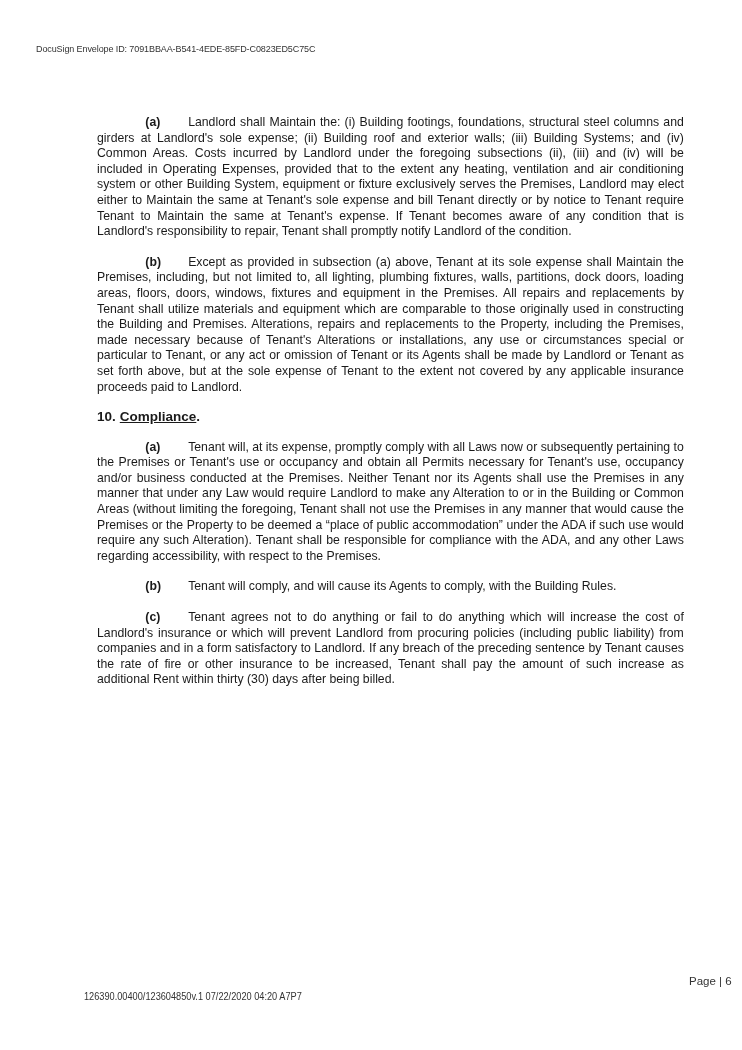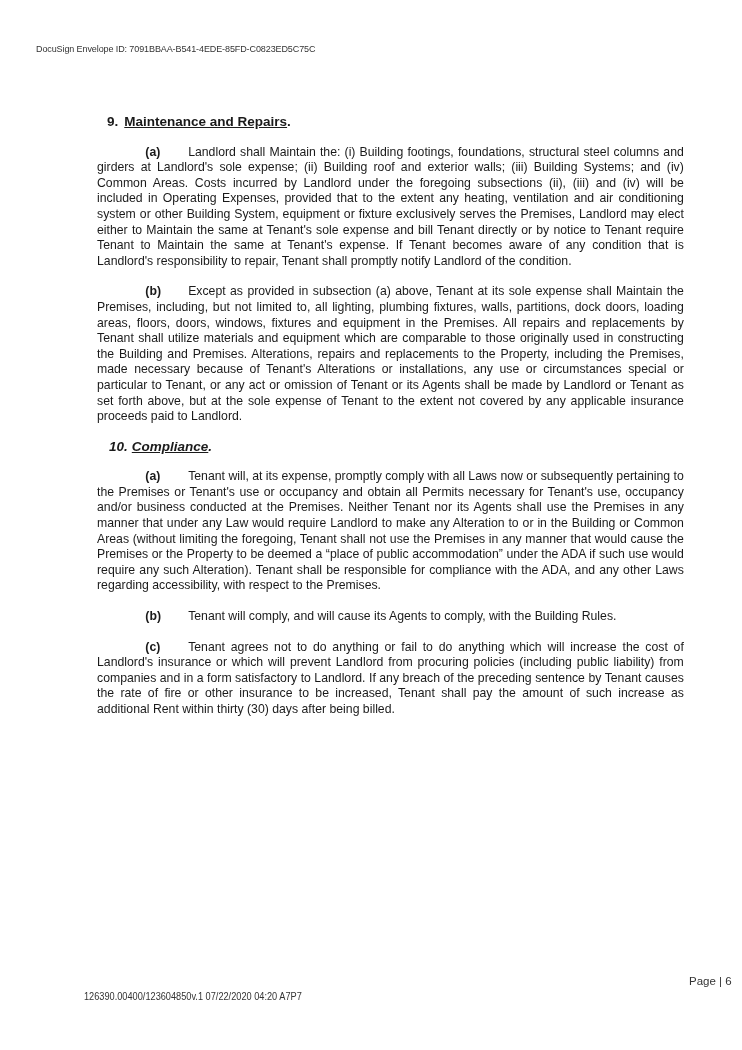--- a/index.html
+++ b/index.html
@@ -15,33 +15,30 @@
   .pageno { position: absolute; left: 656px; top: 975px; font-family: "Liberation Sans", sans-serif; font-size: 11.5px; color: #333; margin-left: 33px; }
   .docid { position: absolute; left: 84px; top: 991px; font-family: "Liberation Sans", sans-serif; font-size: 10px; color: #333; transform: scaleX(0.92); transform-origin: left top; }
 </style>
 </head>
 <body>
 
 <div class="envelope">DocuSign Envelope ID: 7091BBAA-B541-4EDE-85FD-C0823ED5C75C</div>
 
 <div class="content">
 
-  <div class="heading">
-    <span class="num">9.</span><span class="title">Maintenance and Repairs</span><span>.</span>
-  </div>
 
   <p class="para">
     <span class="label">(a)</span><span>Landlord shall Maintain the:  (i) Building footings, foundations, structural steel columns and girders at Landlord's sole expense; (ii) Building roof and exterior walls; (iii) Building Systems; and (iv)  Common Areas.  Costs incurred by Landlord under the foregoing subsections (ii), (iii) and (iv) will be included in Operating Expenses, provided that to the extent any heating, ventilation and air conditioning system or other Building System, equipment or fixture exclusively serves the Premises, Landlord may elect either to Maintain the same at Tenant's sole expense and bill Tenant directly or by notice to Tenant require Tenant to Maintain the same at Tenant's expense.  If Tenant becomes aware of any condition that is Landlord's responsibility to repair, Tenant shall promptly notify Landlord of the condition.</span>
   </p>
 
   <p class="para">
     <span class="label">(b)</span><span>Except as provided in subsection (a) above, Tenant at its sole expense shall Maintain the Premises, including, but not limited to, all lighting, plumbing fixtures, walls, partitions, dock doors, loading areas, floors, doors, windows, fixtures and equipment in the Premises.  All repairs and replacements by Tenant shall utilize materials and equipment which are comparable to those originally used in constructing the Building and Premises.  Alterations, repairs and replacements to the Property, including the Premises, made necessary because of Tenant's Alterations or installations, any use or circumstances special or particular to Tenant, or any act or omission of Tenant or its Agents shall be made by Landlord or Tenant as set forth above, but at the sole expense of Tenant to the extent not covered by any applicable insurance proceeds paid to Landlord.</span>
   </p>
 
-  <div class="heading sec10" style="margin-left:12px;font-style:italic;">
+  <div class="heading sec10" style="margin-left:0;">
     <span class="num" style="margin-right:4px;">10.</span><span class="title">Compliance</span><span>.</span>
   </div>
 
   <p class="para">
     <span class="label">(a)</span><span>Tenant will, at its expense, promptly comply with all Laws now or subsequently pertaining to the Premises or Tenant's use or occupancy and obtain all Permits necessary for Tenant's use, occupancy and/or business conducted at the Premises.  Neither Tenant nor its Agents shall use the Premises in any manner that under any Law would require Landlord to make any Alteration to or in the Building or Common Areas (without limiting the foregoing, Tenant shall not use the Premises in any manner that would cause the Premises or the Property to be deemed a “place of public accommodation” under the ADA if such use would require any such Alteration).  Tenant shall be responsible for compliance with the ADA, and any other Laws regarding accessibility, with respect to the Premises.</span>
   </p>
 
   <p class="para">
     <span class="label">(b)</span><span>Tenant will comply, and will cause its Agents to comply, with the Building Rules.</span>
   </p>

